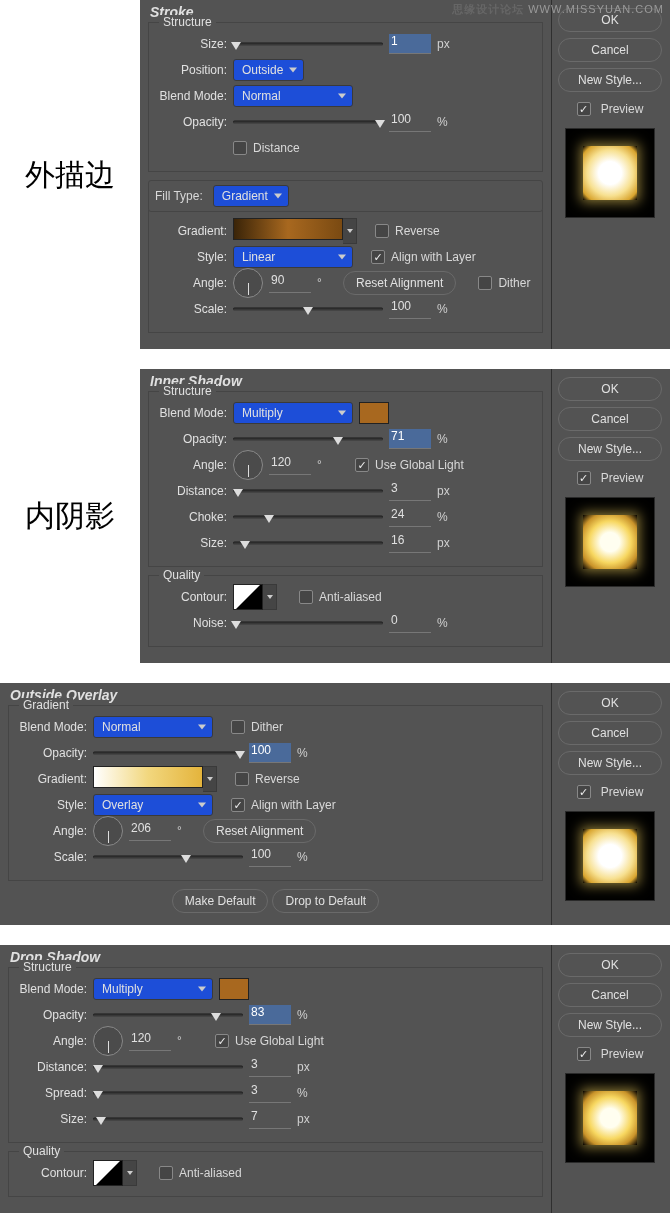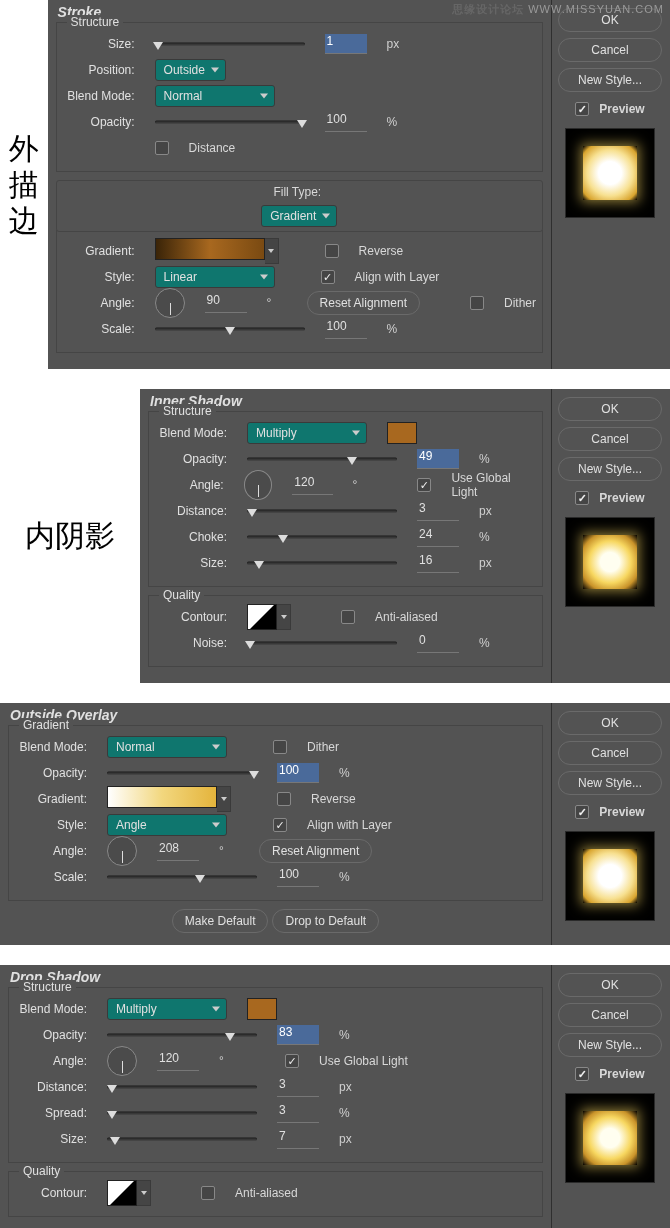--- a/index.html
+++ b/index.html
@@ -35,21 +35,21 @@
   .title-row { padding: 2px 10px; font-size:14px; color:#e0e0e0; font-weight:bold;font-style:italic;}
   .fieldset {
     border: 1px solid #454545; border-radius:0;
     margin: 0 8px 8px 8px; padding: 8px 6px 10px 6px; position:relative;
   }
   .fieldset-legend {
     position:absolute; top:-8px; left:10px; background:#535353;
     padding:0 4px; font-size:12px; color:#e0e0e0;
   }
   .row {
-    display:flex; align-items:center; height:26px; gap:20px;
+    display:flex; align-items:center; height:26px; gap:6px;
   }
   .lbl { width: 72px; text-align:right; color:#e0e0e0; font-size:12px;}
   .slider {
     flex:1; height:16px; position:relative; min-width:60px; max-width:150px;
     cursor:pointer;
   }
   .slider::before {
     content:""; position:absolute; left:0; right:0; top:50%;
     height:3px; background:#3a3a3a; border-radius:2px; transform:translateY(-50%);
     box-shadow: inset 0 1px 1px rgba(0,0,0,.5);
@@ -60,21 +60,21 @@
     border-top:8px solid #ddd; transform:translate(-50%,-2px);
   }
   .numbox {
     width:42px; height:20px; background:transparent; color:#e0e0e0;
     border:none; border-bottom:1px solid #777; text-align:left;
     font-size:12px; padding:0 2px;
   }
   .numbox.sel { background:#4a6a9a; color:#fff;}
   .unit { width:20px; color:#d0d0d0; font-size:12px;}
   .select {
-    height:22px; background:#0f766e; border:1px solid #3a3a3a;
+    height:22px; background:#1d4ed8; border:1px solid #3a3a3a;
     border-radius:3px; display:flex; align-items:center;
     padding:0 20px 0 8px; color:#e0e0e0; position:relative;
     min-width:70px; cursor:pointer;
   }
   .select::after {
     content:""; position:absolute; right:6px; top:50%;
     width:0;height:0;border-left:4px solid transparent;border-right:4px solid transparent;
     border-top:5px solid #ccc; transform:translateY(-50%);
   }
   .select.wide { width:120px;}
@@ -101,21 +101,21 @@
     width:1px; height:12px; background:#ddd;
     transform-origin: top center;
   }
   .btn {
     height:24px; padding:0 12px; border:1px solid #6a6a6a;
     border-radius:12px; background:#535353; color:#e0e0e0;
     display:inline-flex;align-items:center;justify-content:center;
     cursor:pointer; font-size:12px; white-space:nowrap;
   }
   .btn.wide { width:100%; }
-  .preview-chk { display:flex; align-items:center; gap:10px; justify-content:center; margin-top:4px;font-weight:bold;}
+  .preview-chk { display:flex; align-items:center; gap:10px; justify-content:center; margin-top:4px;}
   .thumb-preview {
     width:90px; height:90px; background:#000; margin:6px auto 0;
     display:flex;align-items:center;justify-content:center;
     border:1px solid #2a2a2a;
   }
   .glow-sq {
     width:54px;height:54px;
     background: radial-gradient(circle at 50% 50%, #fffef0 25%, #f7d760 55%, #c9932a 78%, rgba(0,0,0,0) 100%);
     box-shadow: 0 0 12px 2px rgba(247,215,96,.6);
   }
@@ -130,21 +130,21 @@
   .small-select {
     width:14px;height:26px;background:#454545;border:1px solid #3a3a3a;border-left:none;
     position:relative;cursor:pointer;
   }
   .small-select::after{
     content:"";position:absolute;left:50%;top:50%;
     width:0;height:0;border-left:3px solid transparent;border-right:3px solid transparent;
     border-top:4px solid #ccc;transform:translate(-50%,-50%);
   }
   .filltype-row { display:flex; align-items:center; gap:6px; margin:0 8px 6px 8px; padding:4px 6px;
-    border:1px solid #454545; border-radius:3px;flex-direction:column;}
+    border:1px solid #454545; border-radius:3px;}
 </style>
 </head>
 <body>
 
 <div class="watermark">
   <b>思缘设计论坛</b><span>WWW.MISSYUAN.COM</span>
 </div>
 
 <div id="root">
     <div class="block">
@@ -250,21 +250,21 @@
             <div class="row">
               <div class="lbl">Blend Mode:</div>
               <div class="select wide">Multiply</div>
               <div class="swatch" style="background:#a8681f"></div>
             </div>
             <div class="row">
               <div class="lbl">Opacity:</div>
               <div class="slider">
                 <div class="thumb" style="left:70%"></div>
               </div>
-              <div class="numbox sel">49</div>
+              <div class="numbox sel">71</div>
               <div class="unit">%</div>
             </div>
             <div class="row">
               <div class="lbl">Angle:</div>
               <div class="angle-dial" style="--rot: -30deg;"></div>
               <div class="numbox">120</div>
               <div class="unit">°</div>
               <span style="width:6px"></span>
               <div class="checkbox checked"></div>
               <div>Use Global Light</div>
@@ -356,29 +356,29 @@
               <div style="display:flex">
                 <div class="grad-swatch" style="background:linear-gradient(90deg,#ffffff,#f2d77e,#e4b43c)"></div>
                 <div class="small-select"></div>
               </div>
               <span style="width:6px"></span>
               <div class="checkbox"></div>
               <div>Reverse</div>
             </div>
             <div class="row">
               <div class="lbl">Style:</div>
-              <div class="select wide">Angle</div>
+              <div class="select wide">Overlay</div>
               <span style="width:6px"></span>
               <div class="checkbox checked"></div>
               <div>Align with Layer</div>
             </div>
             <div class="row">
               <div class="lbl">Angle:</div>
               <div class="angle-dial" style="--rot: -45deg;"></div>
-              <div class="numbox">208</div>
+              <div class="numbox">206</div>
               <div class="unit">°</div>
               <div class="btn">Reset Alignment</div>
             </div>
             <div class="row">
               <div class="lbl">Scale:</div>
               <div class="slider">
                 <div class="thumb" style="left:62%"></div>
               </div>
               <div class="numbox">100</div>
               <div class="unit">%</div>

